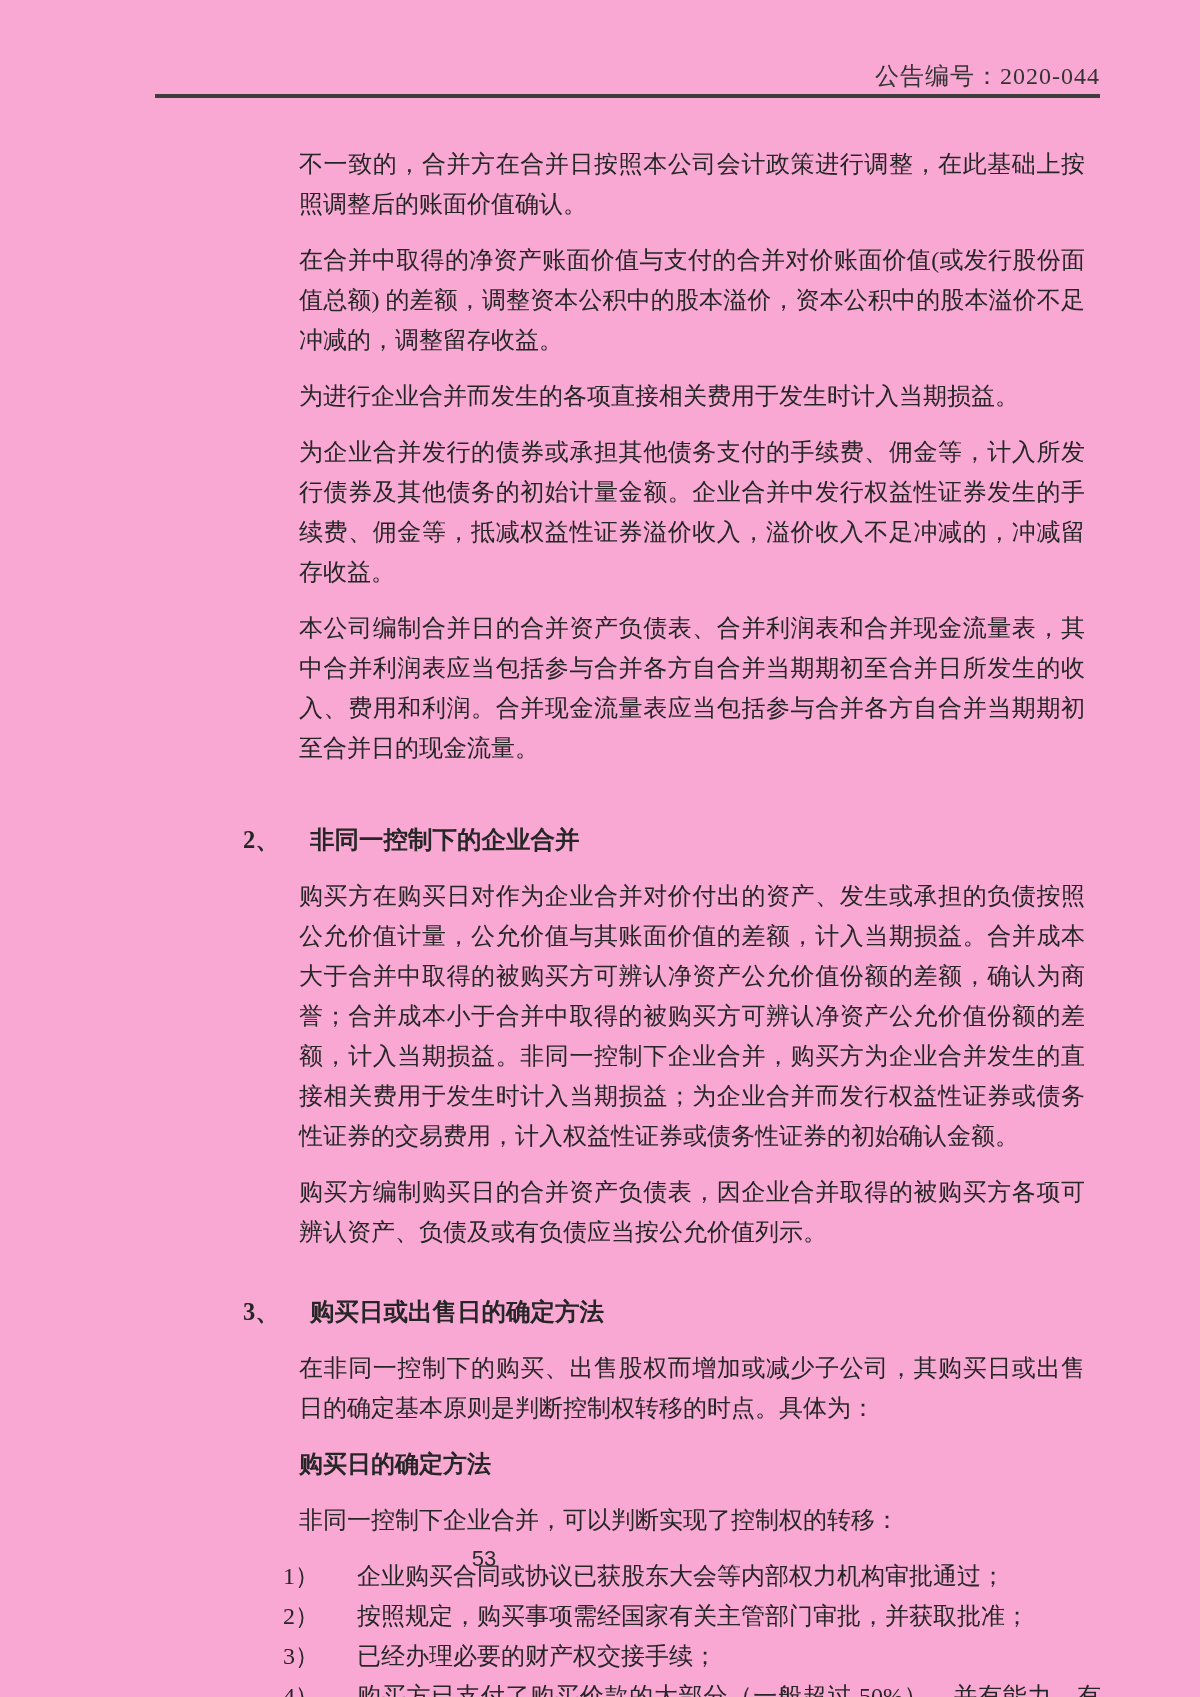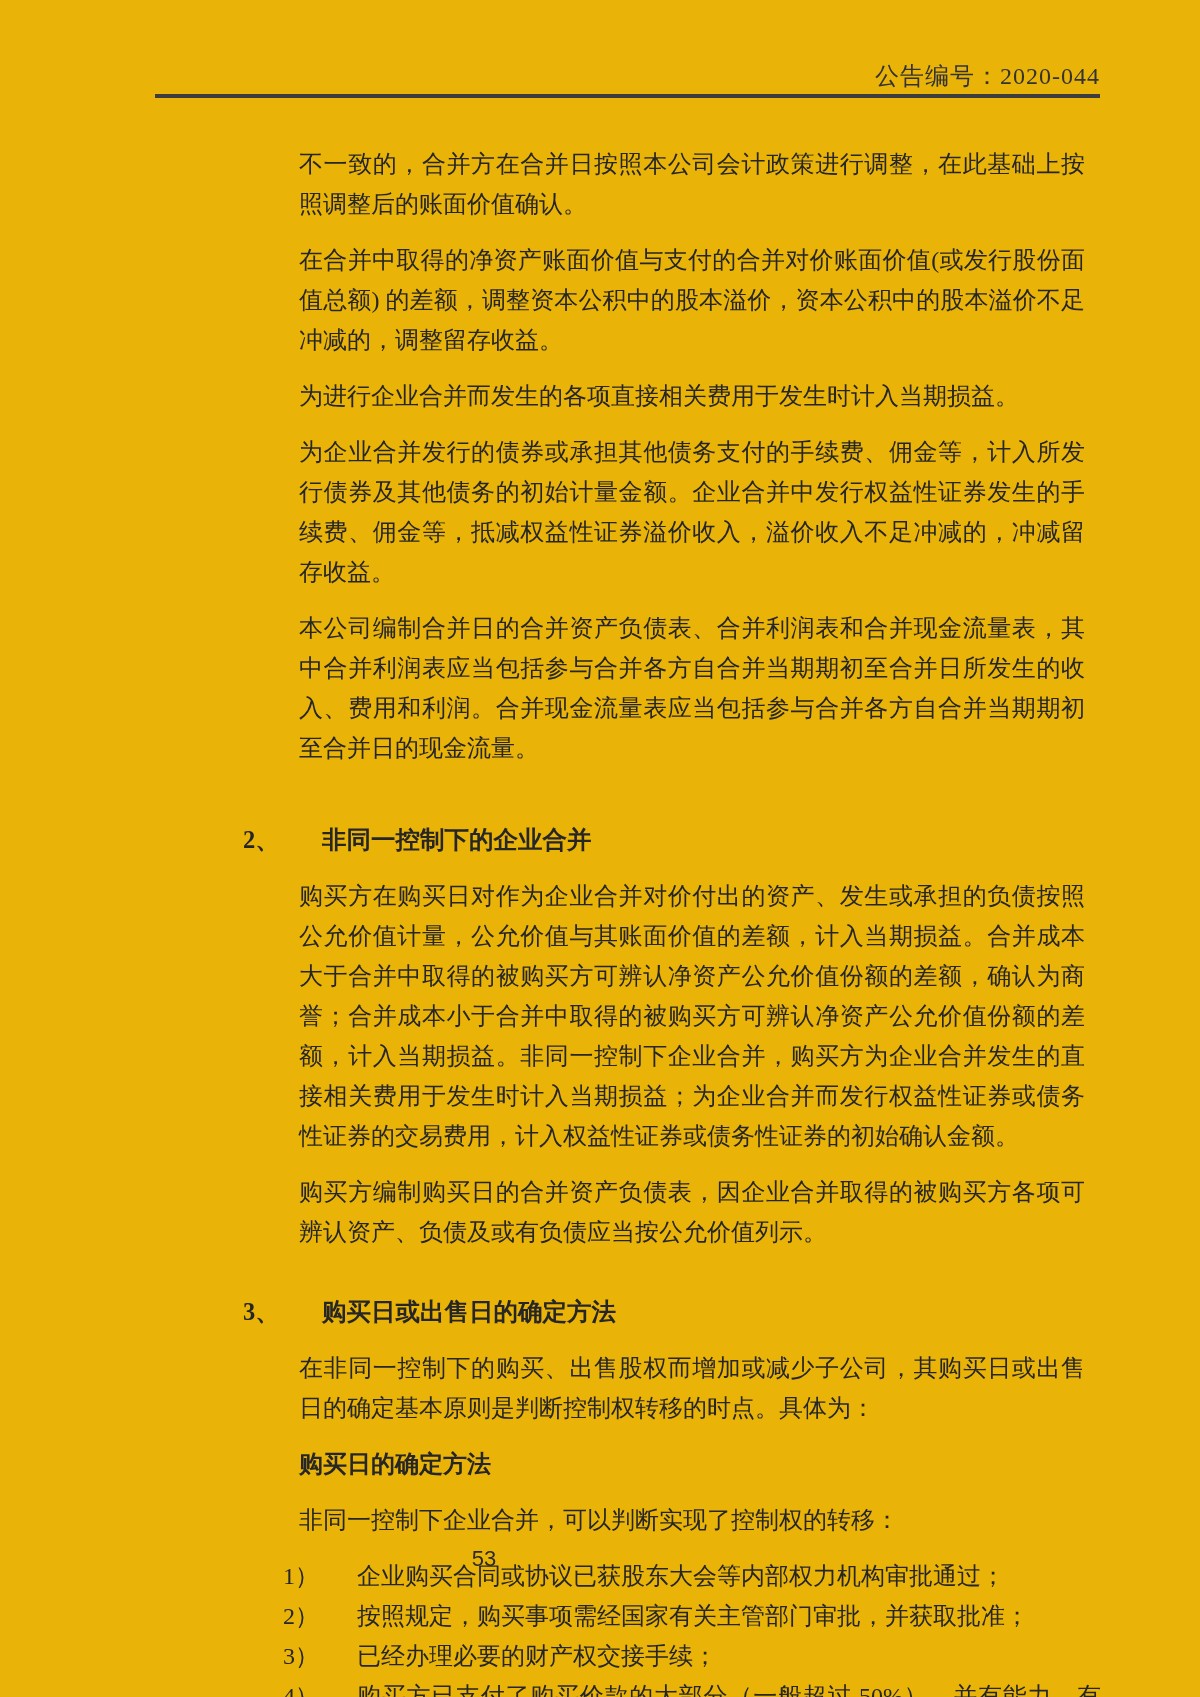--- a/index.html
+++ b/index.html
@@ -1,20 +1,20 @@
 <!DOCTYPE html>
 <html><head>
 <meta charset="utf-8">
 <style>
   html,body { margin:0; padding:0; background:#e9e9e9; }
   .page {
     position:relative;
     width:1200px; height:1697px;
     margin:0 auto;
-    background:#eab308;
+    background:#f9a8d4;
     color:#262626;
     font-family:"Liberation Serif","DejaVu Serif",serif;
     overflow:hidden;
   }
   .header {
     position:absolute; top:60px; left:155px; width:945px;
     text-align:right;
     font-size:24px; letter-spacing:1px;
     color:#333;
   }
@@ -29,21 +29,21 @@
   }
   .para { margin:16px; }
   .heading {
     position:relative;
     font-weight:700;
     font-size:24.5px;
   }
   .heading.gap-large { margin-top:52px; }
   .heading.gap-medium { margin-top:40px; }
   .hnum { position:absolute; left:-40px; top:0; }
-  .htitle { margin-left:39px; }
+  .htitle { margin-left:27px; }
   .subheading { font-weight:700; }
   .cond { display:flex; }
   .cond .marker { flex:0 0 46px; }
   .cond .ctext { flex:1 1 auto;margin-left:28px; }
   .footer {
     position:absolute; top:1546px; left:0; width:968px;
     text-align:center;
     font-size:22px;
     font-family:"Liberation Sans","DejaVu Sans",sans-serif;
     color:#2b2b2b;

